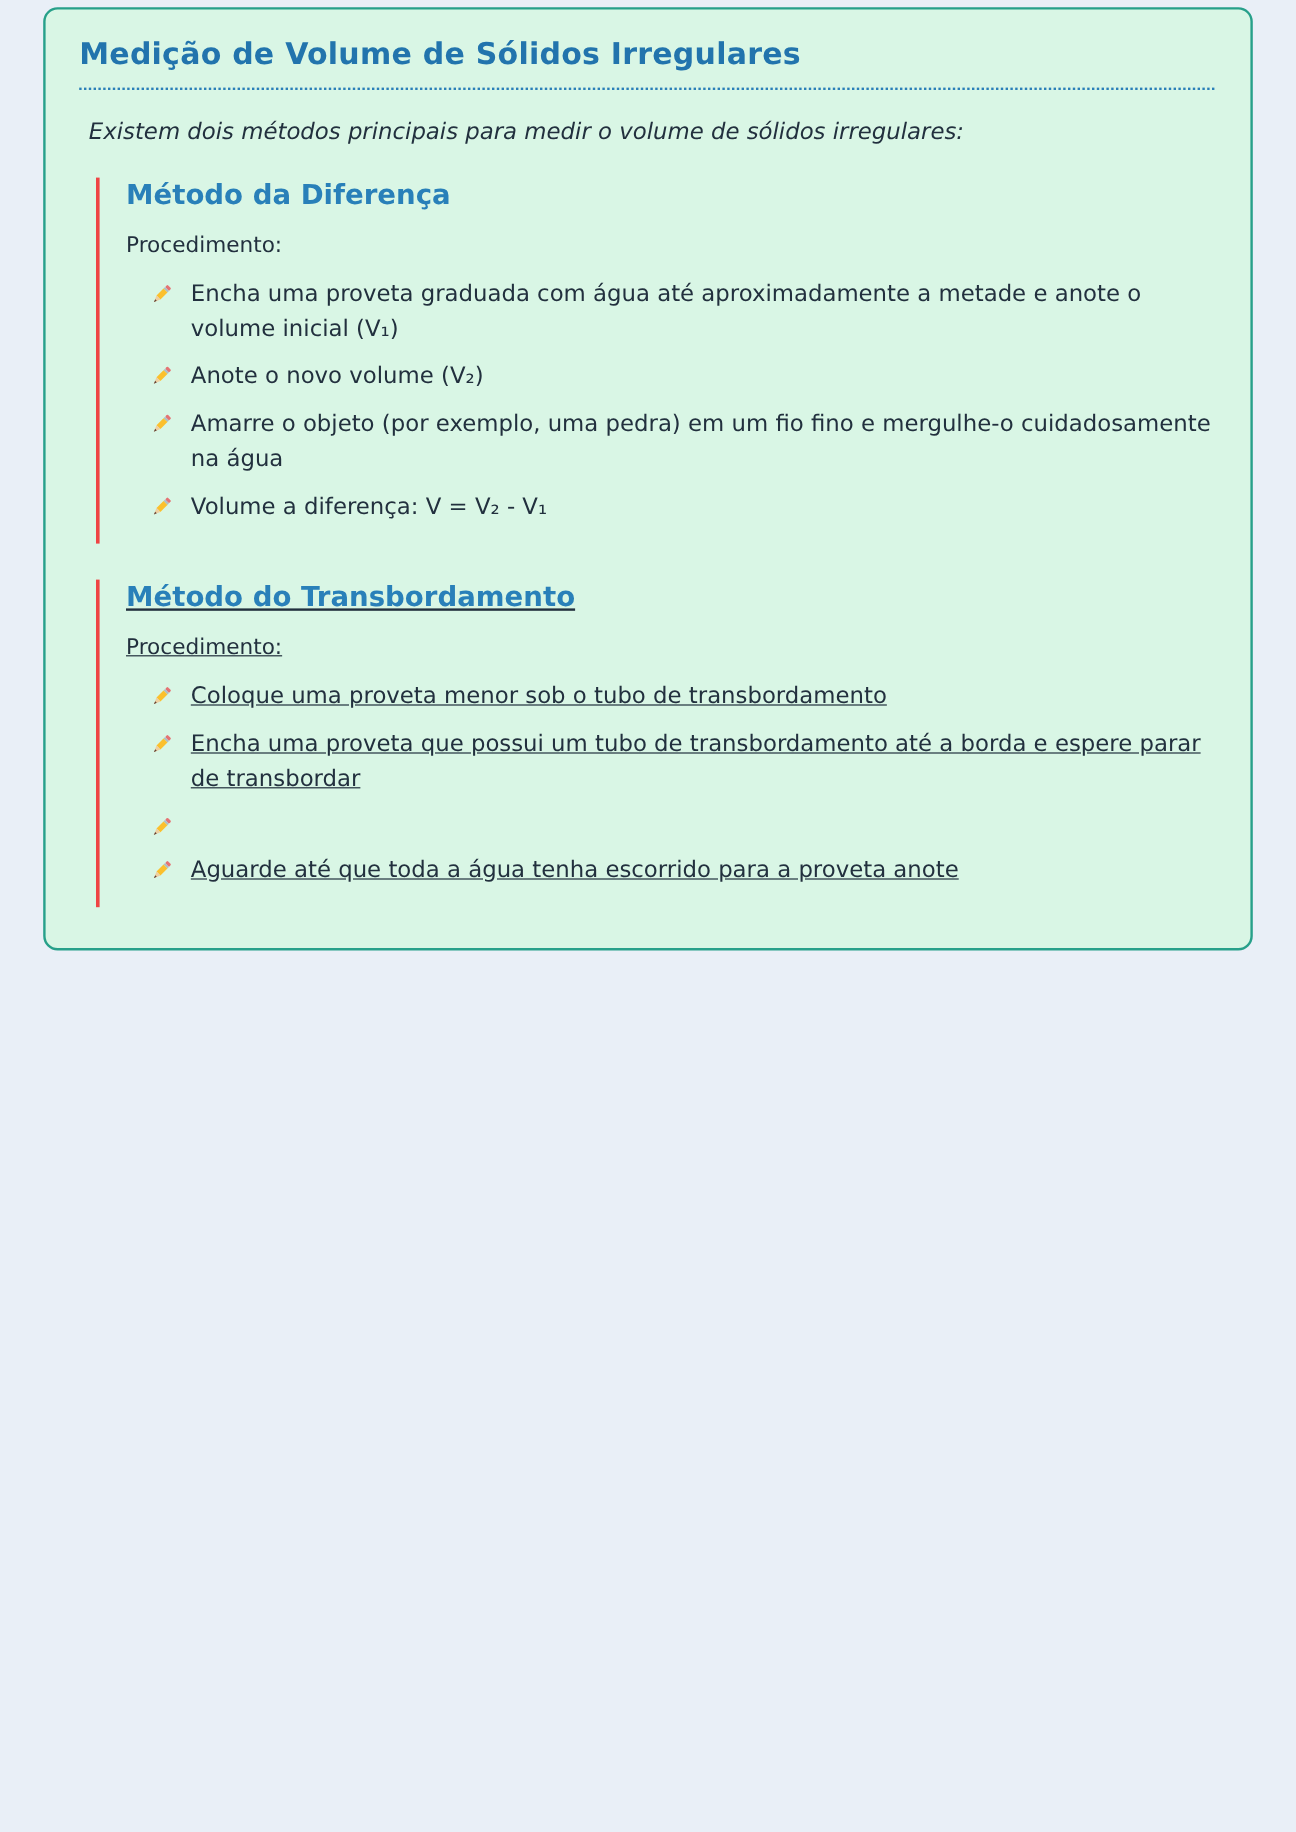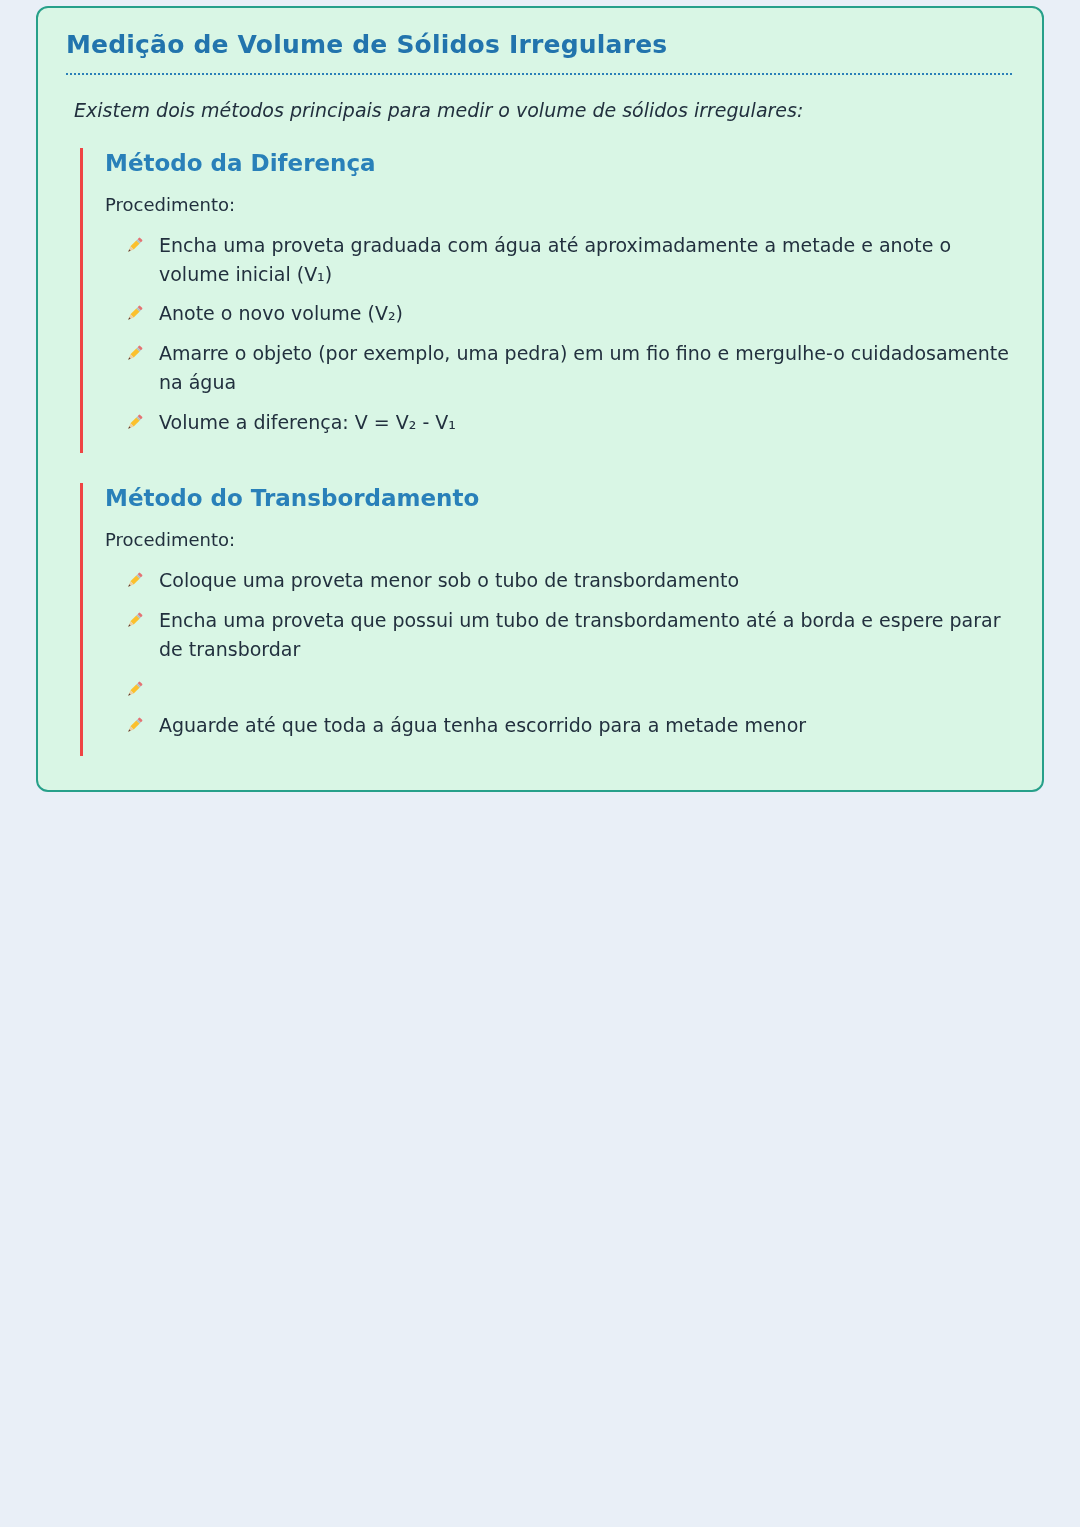--- a/index.html
+++ b/index.html
@@ -38,21 +38,21 @@
     margin: 22px 0 24px 8px;
     line-height: 1.4;
     font-style: italic;
   }
 
   .method {
     border-left: 3px solid #ef4444;
     margin: 0 0 30px 14px;
     padding: 2px 0 6px 22px;
   }
-  .method:last-child { margin-bottom: 4px; }
+  .method:last-child { margin-bottom: 4px; text-decoration: underline; }
 
   .method-heading {
     color: #2980b9;
     font-size: 23px;
     font-weight: 600;
     margin-bottom: 18px;
   }
 
   .procedure-label {
     font-size: 18px;
@@ -186,18 +186,18 @@
       <li class="step">
         <svg class="icon" viewBox="0 0 24 24" aria-hidden="true">
             <g transform="rotate(45 12 12)">
               <rect x="9.5" y="1" width="5" height="3" rx="1" fill="#e57373"></rect>
               <rect x="9.5" y="4" width="5" height="2" fill="#b0bec5"></rect>
               <rect x="9.5" y="6" width="5" height="9" fill="#fbc02d"></rect>
               <polygon points="9.5,15 14.5,15 12,21" fill="#efcfa0"></polygon>
               <polygon points="11,18.2 13,18.2 12,21" fill="#5d4037"></polygon>
             </g>
           </svg>
-        <span class="step-text">Aguarde até que toda a água tenha escorrido para a metade menor</span>
+        <span class="step-text">Aguarde até que toda a água tenha escorrido para a proveta anote</span>
       </li>
     </ul>
   </section>
 
 </div>
 
 </body></html>

